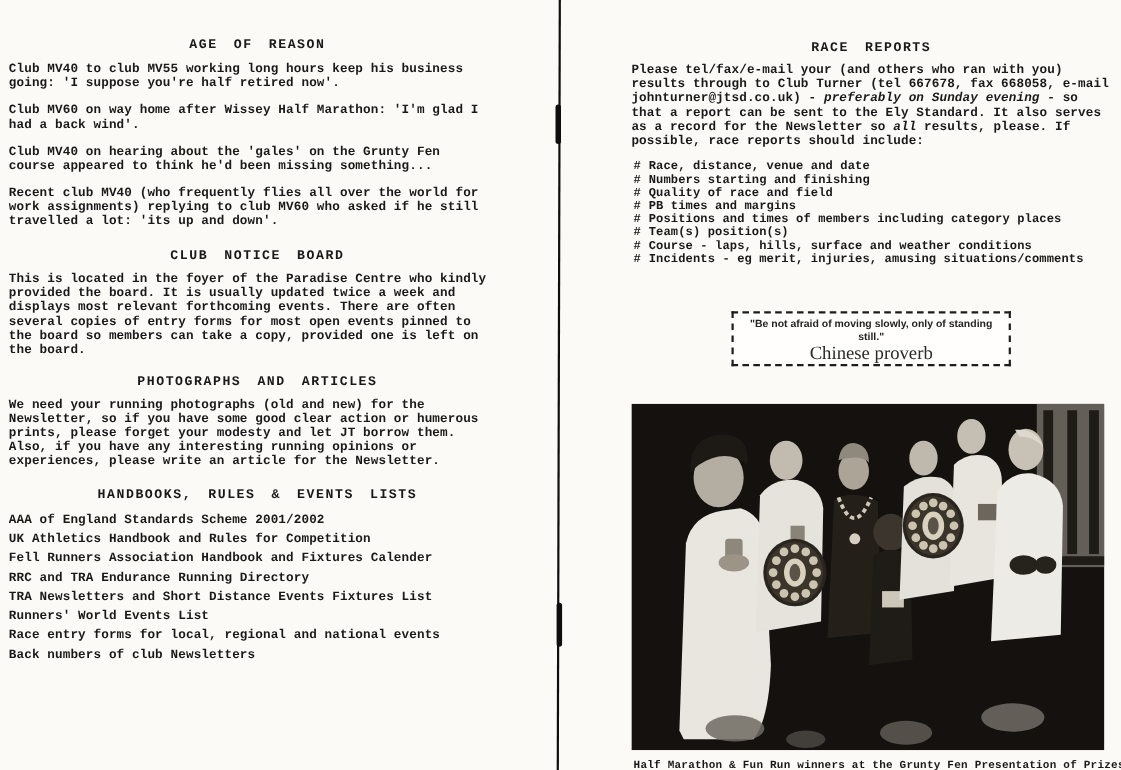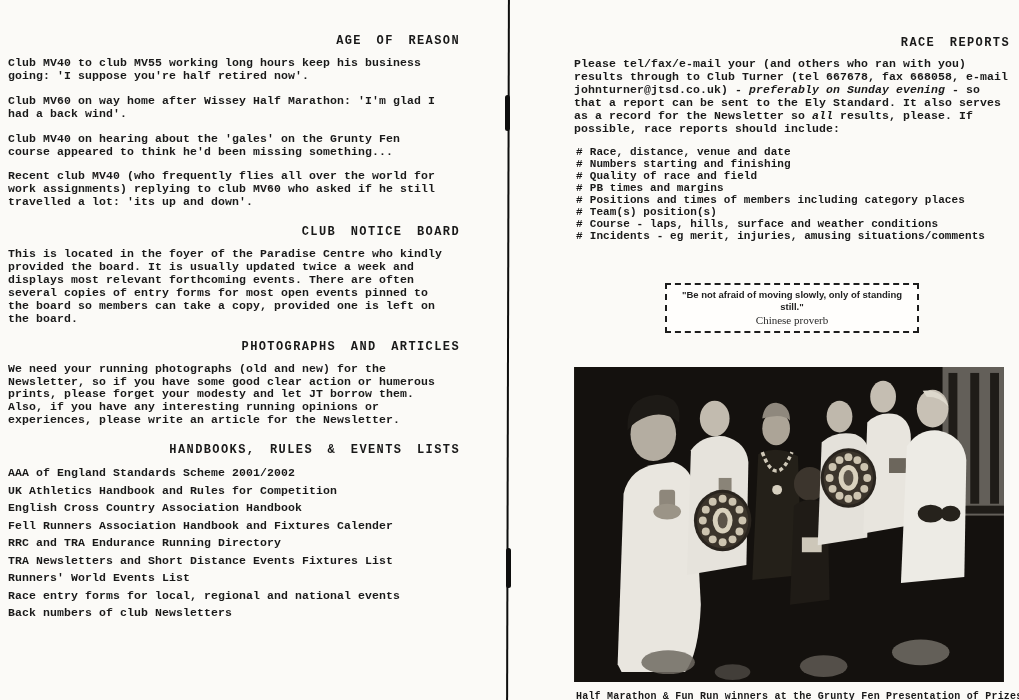--- a/index.html
+++ b/index.html
@@ -15,21 +15,21 @@
            background:#0e0e0e; transform:rotate(0.15deg); }
   .spine-blob { position:absolute; width:5px; border-radius:3px; background:#0e0e0e; }
   .blob1 { left:505px; top:95px;  height:36px; }
   .blob2 { left:506px; top:548px; height:40px; }
 
   .page { position:absolute; top:0; }
   .page-left  { left:8px;   width:452px; }
   .page-right { left:574px; width:436px; }
 
   .heading {
-    margin:0; text-align:right;
+    margin:0; text-align:center;
     font-weight:bold; font-size:12px; line-height:14px;
     letter-spacing:1.4px; word-spacing:6px;
   }
   .h-age       { margin-top:34px; margin-bottom:9px; }
   .h-notice    { margin-top:16px; margin-bottom:9px; }
   .h-photos    { margin-top:14px; margin-bottom:9px; }
   .h-handbooks { margin-top:16px; margin-bottom:9px; }
   .h-race      { margin-top:36px; margin-bottom:8px; }
 
   .para {
@@ -58,21 +58,21 @@
     width:254px; margin:40px auto 0 auto;
     border:2px dashed #1c1c1c; background:#fffefc;
     padding:4px 6px 3px 6px; text-align:center;
   }
   .quote-text {
     display:block; font-family:"Liberation Sans","DejaVu Sans",sans-serif;
     font-size:9.5px; line-height:12px; font-weight:600; color:#222;
   }
   .quote-attribution {
     display:block; font-family:"Liberation Serif","DejaVu Serif",serif;
-    font-size:11px; line-height:15px; color:#2a2a2a;
+    font-size:17px; line-height:15px; color:#2a2a2a;
   }
 
   .photo-frame { margin-top:34px; width:430px; height:315px; }
   .photo-frame svg { display:block; }
 
   .photo-caption {
     margin:9px 0 0 2px; font-weight:bold; font-size:10px;
     line-height:12px; letter-spacing:0.2px; white-space:nowrap;
   }
 </style>
@@ -107,21 +107,20 @@
   <p class="para">We need your running photographs (old and new) for the
 Newsletter, so if you have some good clear action or humerous
 prints, please forget your modesty and let JT borrow them.
 Also, if you have any interesting running opinions or
 experiences, please write an article for the Newsletter.</p>
 
   <h2 class="heading h-handbooks">HANDBOOKS, RULES &amp; EVENTS LISTS</h2>
   <ul class="plain-list">
     <li>AAA of England Standards Scheme 2001/2002</li>
     <li>UK Athletics Handbook and Rules for Competition</li>
-    <li>English Cross Country Association Handbook</li>
     <li>Fell Runners Association Handbook and Fixtures Calender</li>
     <li>RRC and TRA Endurance Running Directory</li>
     <li>TRA Newsletters and Short Distance Events Fixtures List</li>
     <li>Runners' World Events List</li>
     <li>Race entry forms for local, regional and national events</li>
     <li>Back numbers of club Newsletters</li>
   </ul>
 </div>
 
 <div class="page page-right">

